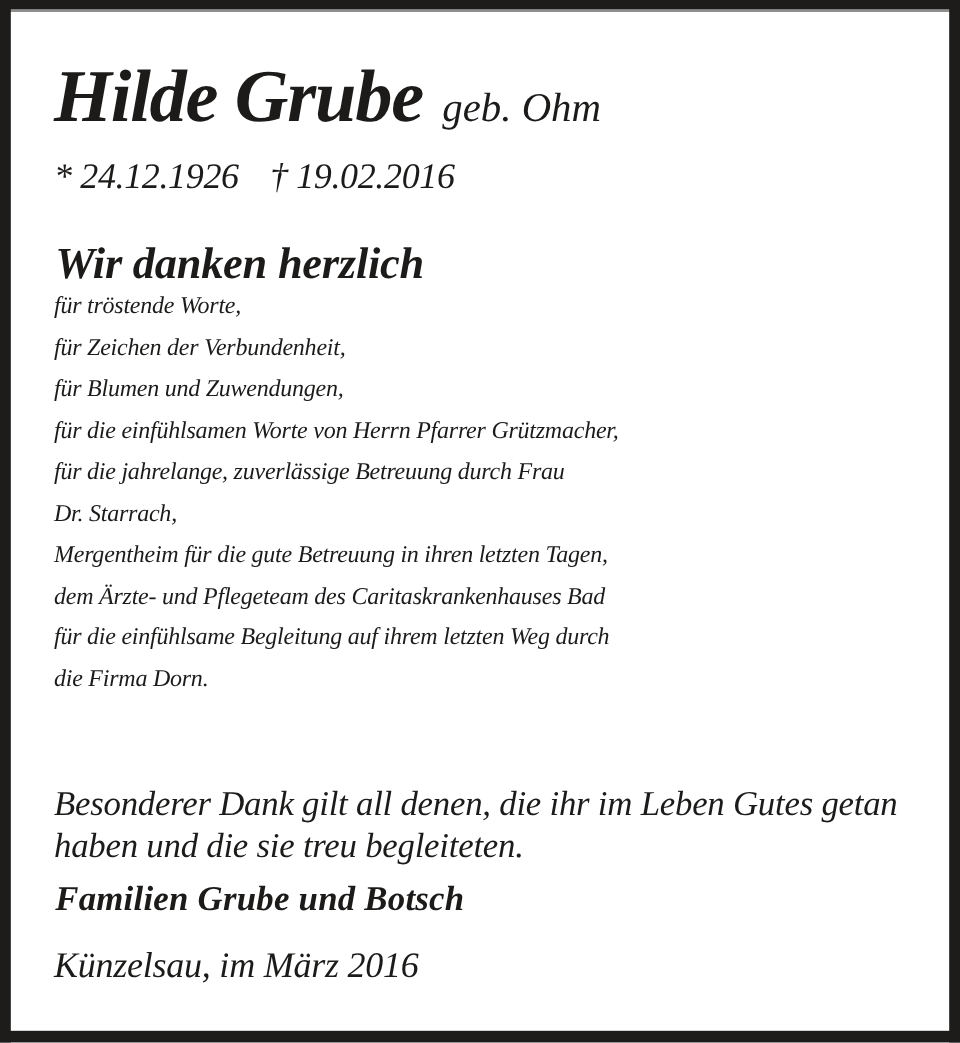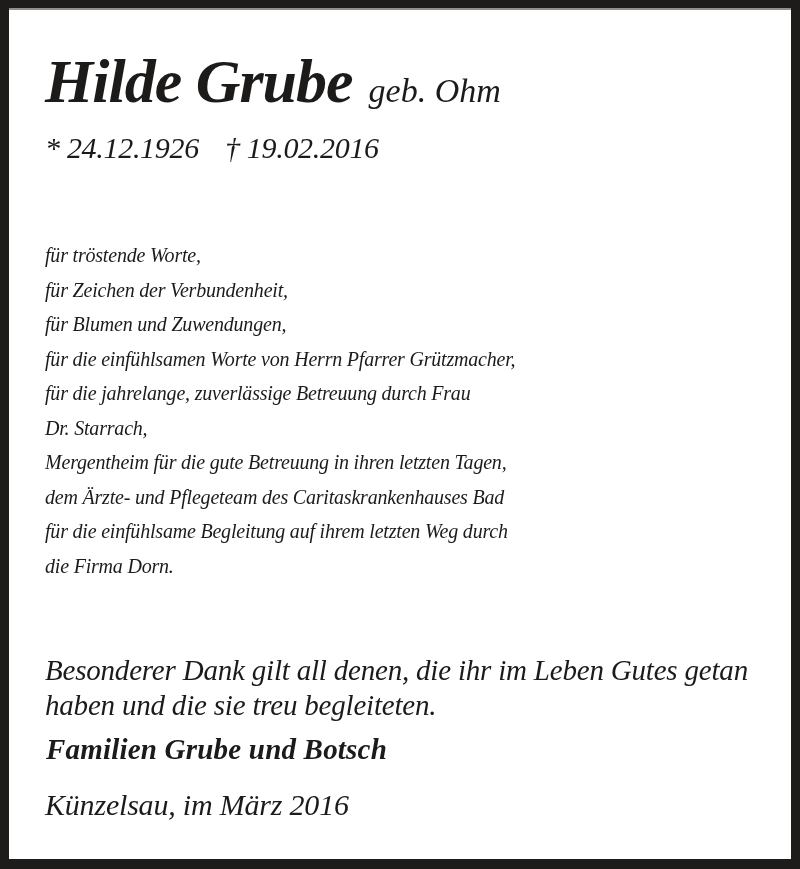--- a/index.html
+++ b/index.html
@@ -112,20 +112,21 @@
   <div class="frame-bottom"></div>
 
   <div class="name-row">
     <span class="deceased-name">Hilde Grube</span><span class="maiden-name">geb. Ohm</span>
   </div>
 
   <div class="dates-row">
     <span class="birth-date">* 24.12.1926</span><span class="death-date">† 19.02.2016</span>
   </div>
 
+  <div class="thanks-heading">Wir danken herzlich</div>
 
   <div class="thanks-block">
     <div class="line">für tröstende Worte,</div>
     <div class="line">für Zeichen der Verbundenheit,</div>
     <div class="line">für Blumen und Zuwendungen,</div>
     <div class="line">für die einfühlsamen Worte von Herrn Pfarrer Grützmacher,</div>
     <div class="line">für die jahrelange, zuverlässige Betreuung durch Frau</div>
     <div class="line">Dr. Starrach,</div>
     <div class="line">Mergentheim für die gute Betreuung in ihren letzten Tagen,</div>
     <div class="line">dem Ärzte- und Pflegeteam des Caritaskrankenhauses Bad</div>

